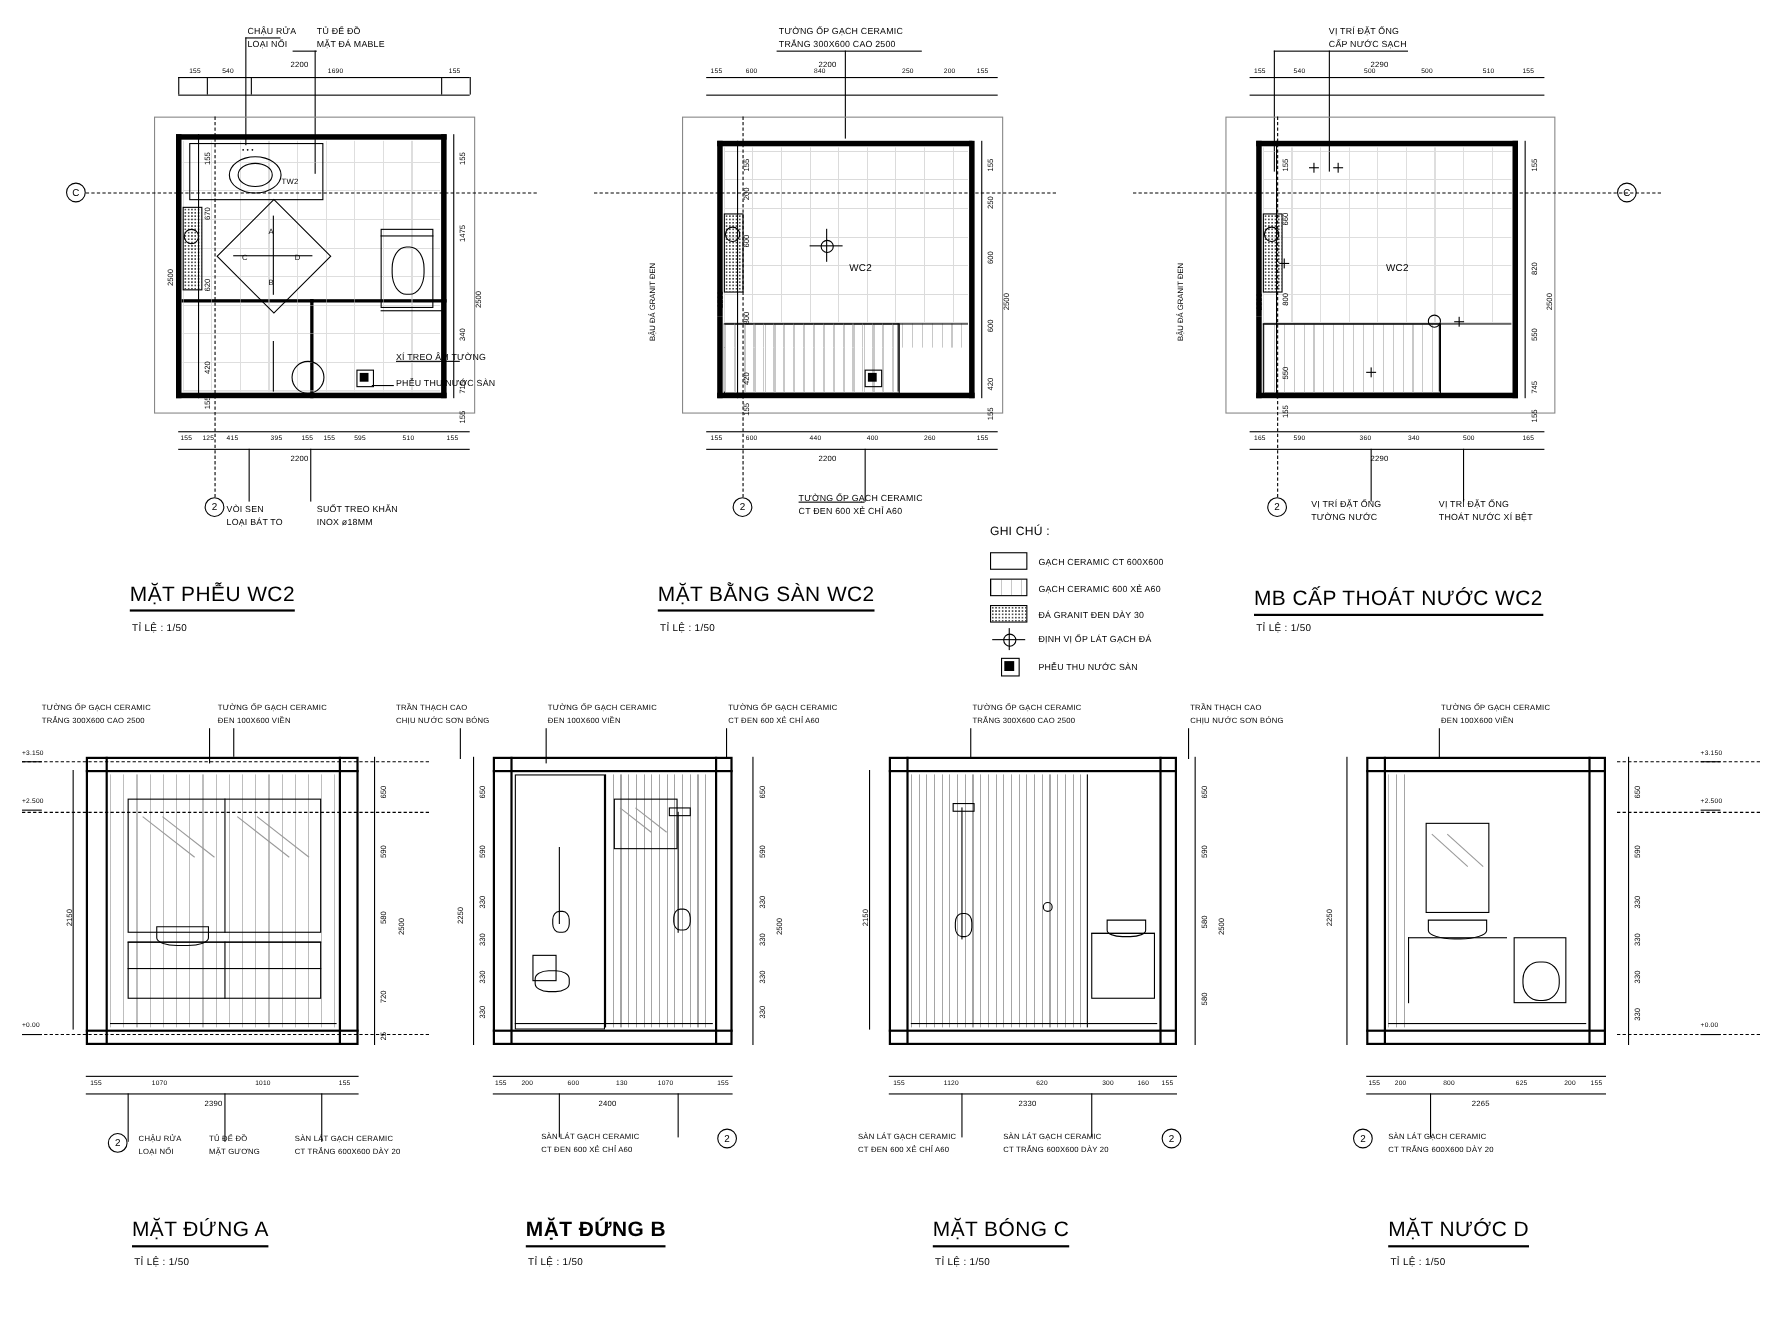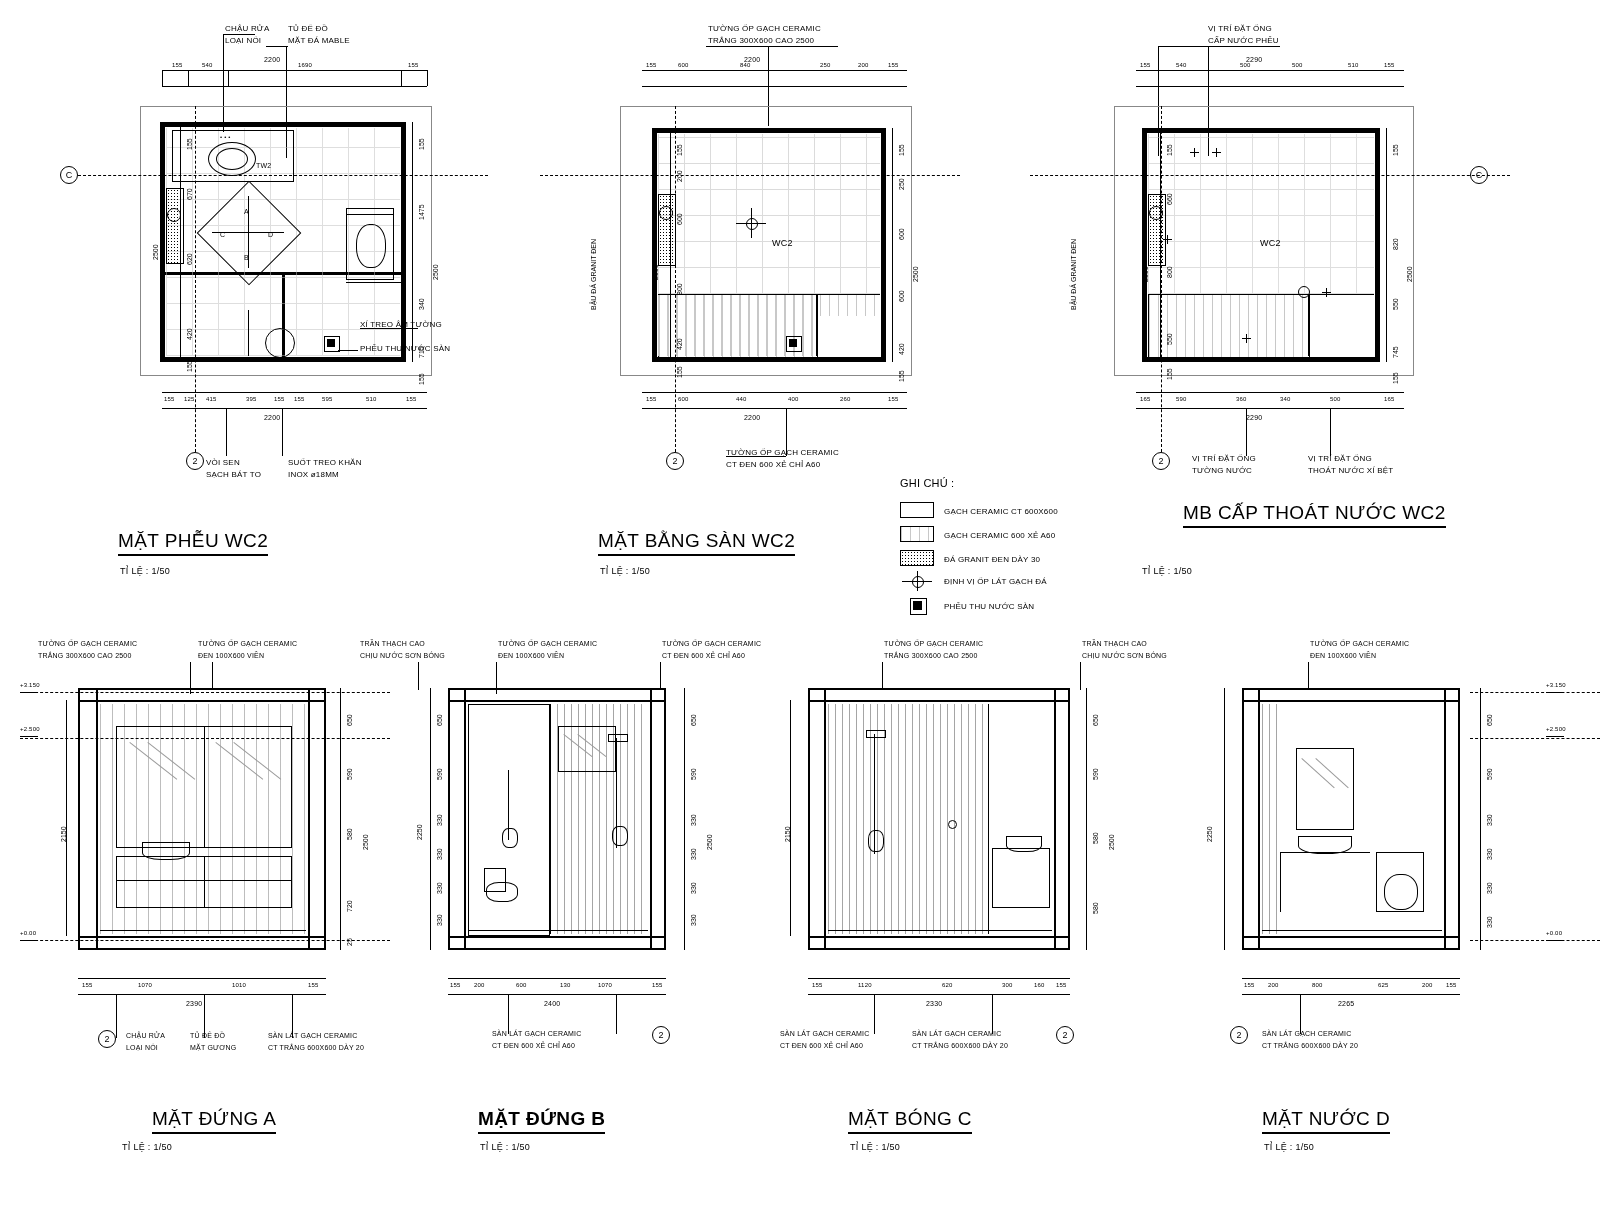--- a/index.html
+++ b/index.html
@@ -144,21 +144,21 @@
     <div class="txt s6" style="left:234px;top:386px;">155</div>
     <div class="txt s6" style="left:262px;top:386px;">595</div>
     <div class="txt s6" style="left:306px;top:386px;">510</div>
     <div class="txt s6" style="left:346px;top:386px;">155</div>
     <div class="dimline" style="left:102px;top:398px;width:265px;"></div>
     <div class="txt s7" style="left:204px;top:404px;">2200</div>
 
     <div class="ln v1" style="left:166px;top:398px;height:48px;"></div>
     <div class="ln v1" style="left:222px;top:398px;height:48px;"></div>
     <div class="txt" style="left:146px;top:448px;">VÒI SEN</div>
-    <div class="txt" style="left:146px;top:460px;">SẠCH BÁT TO</div>
+    <div class="txt" style="left:146px;top:460px;">LOẠI BÁT TO</div>
     <div class="txt" style="left:228px;top:448px;">SUỐT TREO KHĂN</div>
     <div class="txt" style="left:228px;top:460px;">INOX ø18MM</div>
 
     <div class="circ" style="left:0px;top:156px;width:18px;height:18px;">C</div>
     <div class="dash-h" style="left:18px;top:165px;width:410px;"></div>
     <div class="circ" style="left:126px;top:442px;width:18px;height:18px;">2</div>
     <div class="dash-v" style="left:135px;top:96px;height:346px;"></div>
 
     <div class="title" style="left:58px;top:520px;">MẶT PHỄU WC2</div>
     <div class="scale" style="left:60px;top:556px;">TỈ LỆ : 1/50</div>
@@ -261,21 +261,21 @@
     <div class="ln h1" style="left:2px;top:103px;width:30px;"></div>
     <div class="ln v1" style="left:17px;top:93px;height:20px;"></div>
     <div class="txt" style="left:44px;top:99px;">ĐỊNH VỊ ỐP LÁT GẠCH ĐÁ</div>
     <div class="abs" style="left:10px;top:120px;width:15px;height:15px;border:1px solid #000;"></div>
     <div class="abs" style="left:13px;top:123px;width:9px;height:9px;background:#000;"></div>
     <div class="txt" style="left:44px;top:124px;">PHỄU THU NƯỚC SÀN</div>
   </div>
 
   <div class="abs" style="left:1030px;top:10px;width:480px;height:560px;">
     <div class="txt" style="left:178px;top:14px;">VỊ TRÍ ĐẶT ỐNG</div>
-    <div class="txt" style="left:178px;top:26px;">CẤP NƯỚC PHỄU</div>
+    <div class="txt" style="left:178px;top:26px;">CẤP NƯỚC SẠCH</div>
     <div class="ln h1" style="left:128px;top:36px;width:122px;"></div>
     <div class="ln v1" style="left:128px;top:36px;height:110px;"></div>
     <div class="ln v1" style="left:178px;top:36px;height:110px;"></div>
 
     <div class="txt s7" style="left:216px;top:46px;">2290</div>
     <div class="dimline" style="left:106px;top:60px;width:268px;"></div>
     <div class="txt s6" style="left:110px;top:52px;">155</div>
     <div class="txt s6" style="left:146px;top:52px;">540</div>
     <div class="txt s6" style="left:210px;top:52px;">500</div>
     <div class="txt s6" style="left:262px;top:52px;">500</div>
@@ -354,21 +354,21 @@
     <div class="txt" style="left:162px;top:444px;">VỊ TRÍ ĐẶT ỐNG</div>
     <div class="txt" style="left:162px;top:456px;">TƯỜNG NƯỚC</div>
     <div class="txt" style="left:278px;top:444px;">VỊ TRÍ ĐẶT ỐNG</div>
     <div class="txt" style="left:278px;top:456px;">THOÁT NƯỚC XÍ BỆT</div>
 
     <div class="circ" style="left:122px;top:442px;width:18px;height:18px;">2</div>
     <div class="dash-v" style="left:131px;top:96px;height:346px;"></div>
     <div class="dash-h" style="left:0px;top:165px;width:480px;"></div>
     <div class="circ" style="left:440px;top:156px;width:18px;height:18px;">C</div>
 
-    <div class="title" style="left:110px;top:492px;margin-left:43px;">MB CẤP THOÁT NƯỚC WC2</div>
+    <div class="title" style="left:110px;top:524px;">MB CẤP THOÁT NƯỚC WC2</div>
     <div class="scale" style="left:112px;top:556px;">TỈ LỆ : 1/50</div>
   </div>
 
   <div class="abs" style="left:20px;top:630px;width:370px;height:560px;">
     <div class="txt s7" style="left:18px;top:10px;">TƯỜNG ỐP GẠCH CERAMIC</div>
     <div class="txt s7" style="left:18px;top:22px;">TRẮNG 300X600 CAO 2500</div>
     <div class="txt s7" style="left:178px;top:10px;">TƯỜNG ỐP GẠCH CERAMIC</div>
     <div class="txt s7" style="left:178px;top:22px;">ĐEN 100X600 VIỀN</div>
     <div class="ln v1" style="left:170px;top:32px;height:32px;"></div>
     <div class="ln v1" style="left:192px;top:32px;height:26px;"></div>
@@ -427,21 +427,21 @@
     <div class="ln v1" style="left:184px;top:364px;height:44px;"></div>
     <div class="ln v1" style="left:272px;top:364px;height:44px;"></div>
     <div class="circ" style="left:78px;top:400px;width:18px;height:18px;">2</div>
     <div class="txt s7" style="left:106px;top:402px;">CHẬU RỬA</div>
     <div class="txt s7" style="left:106px;top:414px;">LOẠI NỔI</div>
     <div class="txt s7" style="left:170px;top:402px;">TỦ ĐỂ ĐỒ</div>
     <div class="txt s7" style="left:170px;top:414px;">MẶT GƯƠNG</div>
     <div class="txt s7" style="left:248px;top:402px;">SÀN LÁT GẠCH CERAMIC</div>
     <div class="txt s7" style="left:248px;top:414px;">CT TRẮNG 600X600 DÀY 20</div>
 
-    <div class="title" style="left:100px;top:478px;margin-left:32px;">MẶT ĐỨNG A</div>
+    <div class="title" style="left:100px;top:478px;">MẶT ĐỨNG A</div>
     <div class="scale" style="left:102px;top:512px;">TỈ LỆ : 1/50</div>
   </div>
 
   <div class="abs" style="left:380px;top:630px;width:380px;height:560px;">
     <div class="txt s7" style="left:-20px;top:10px;">TRẦN THẠCH CAO</div>
     <div class="txt s7" style="left:-20px;top:22px;">CHỊU NƯỚC SƠN BÓNG</div>
     <div class="txt s7" style="left:118px;top:10px;">TƯỜNG ỐP GẠCH CERAMIC</div>
     <div class="txt s7" style="left:118px;top:22px;">ĐEN 100X600 VIỀN</div>
     <div class="txt s7" style="left:282px;top:10px;">TƯỜNG ỐP GẠCH CERAMIC</div>
     <div class="txt s7" style="left:282px;top:22px;">CT ĐEN 600 XẺ CHỈ A60</div>

